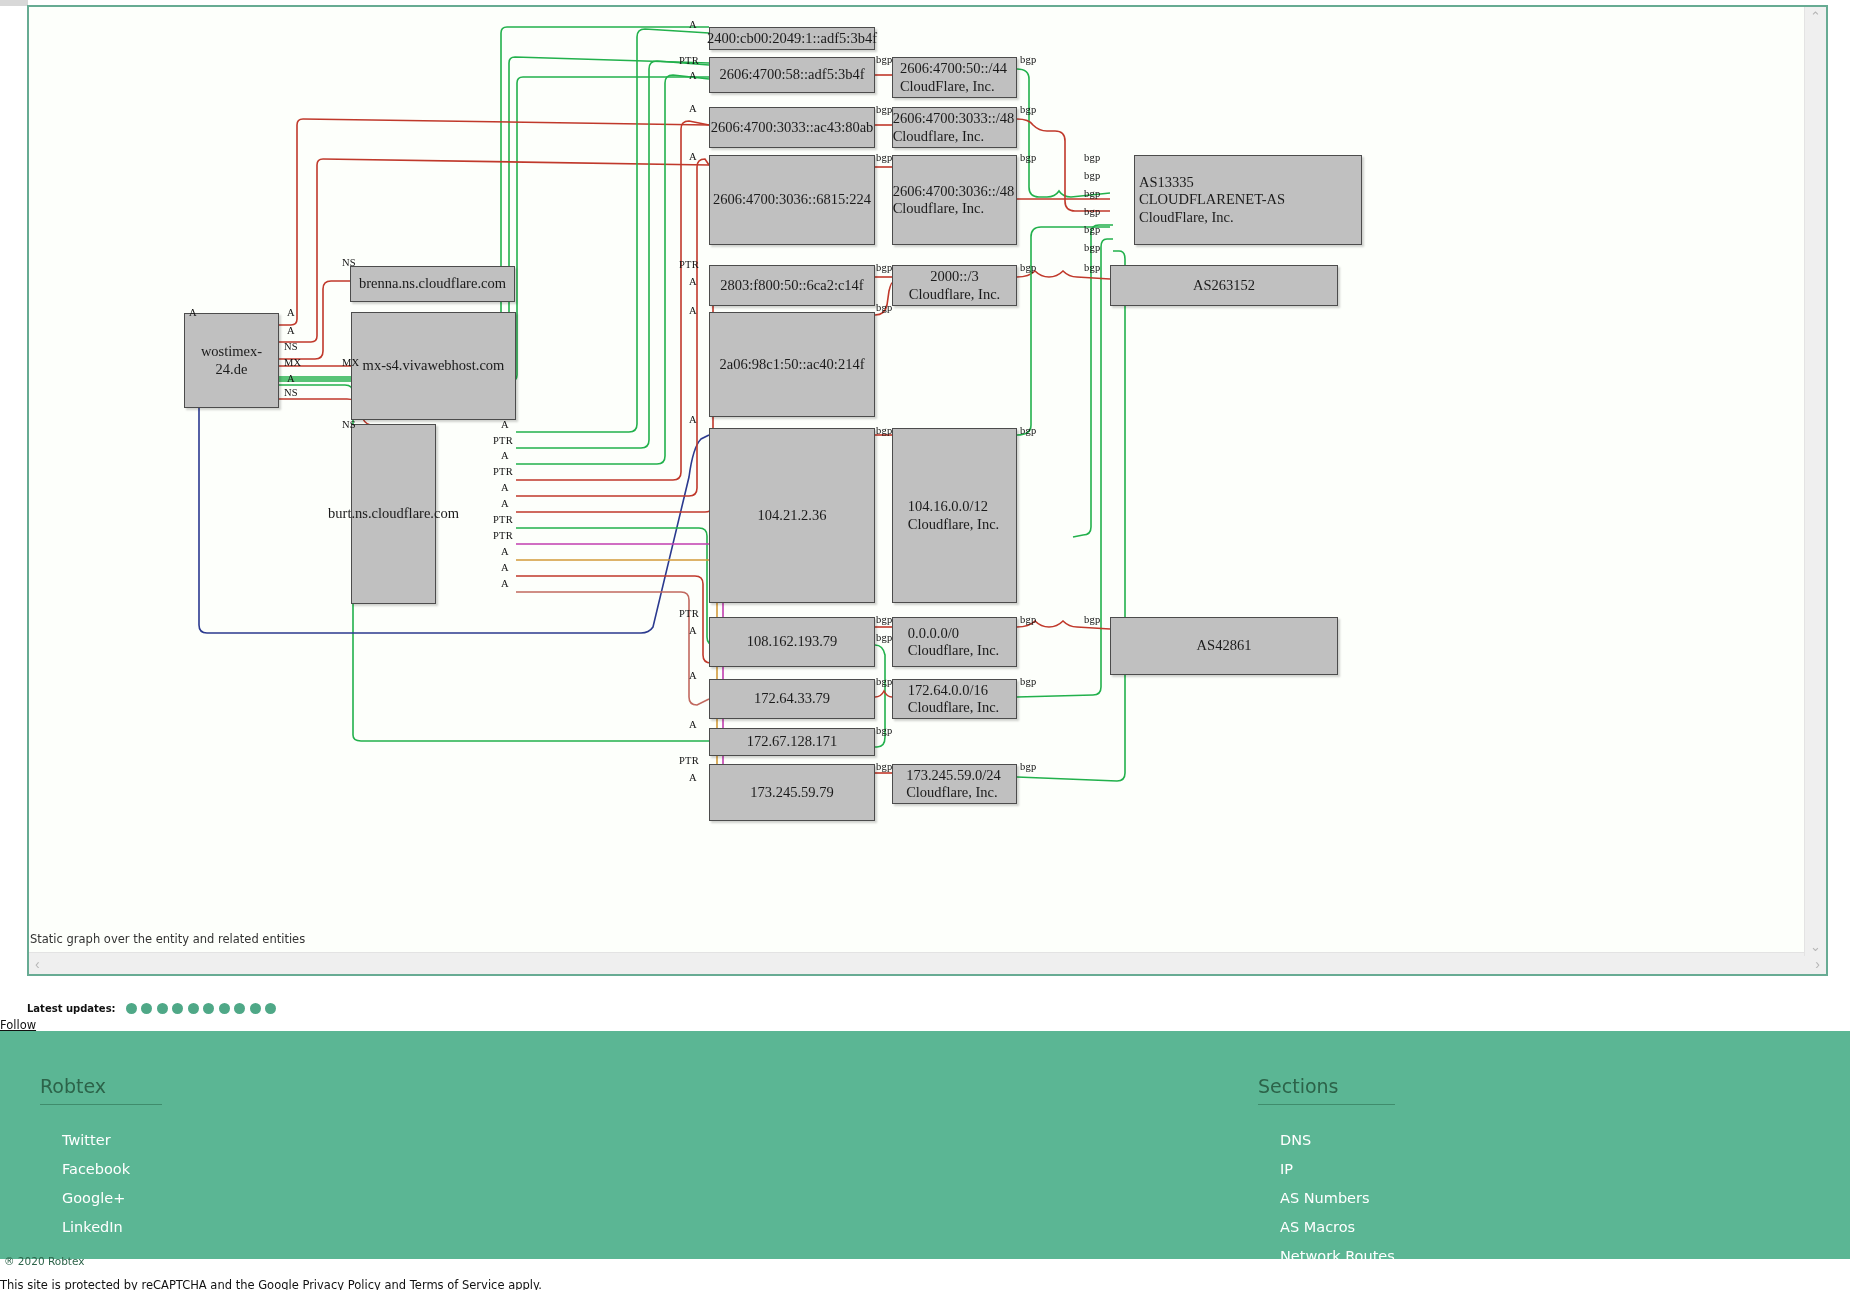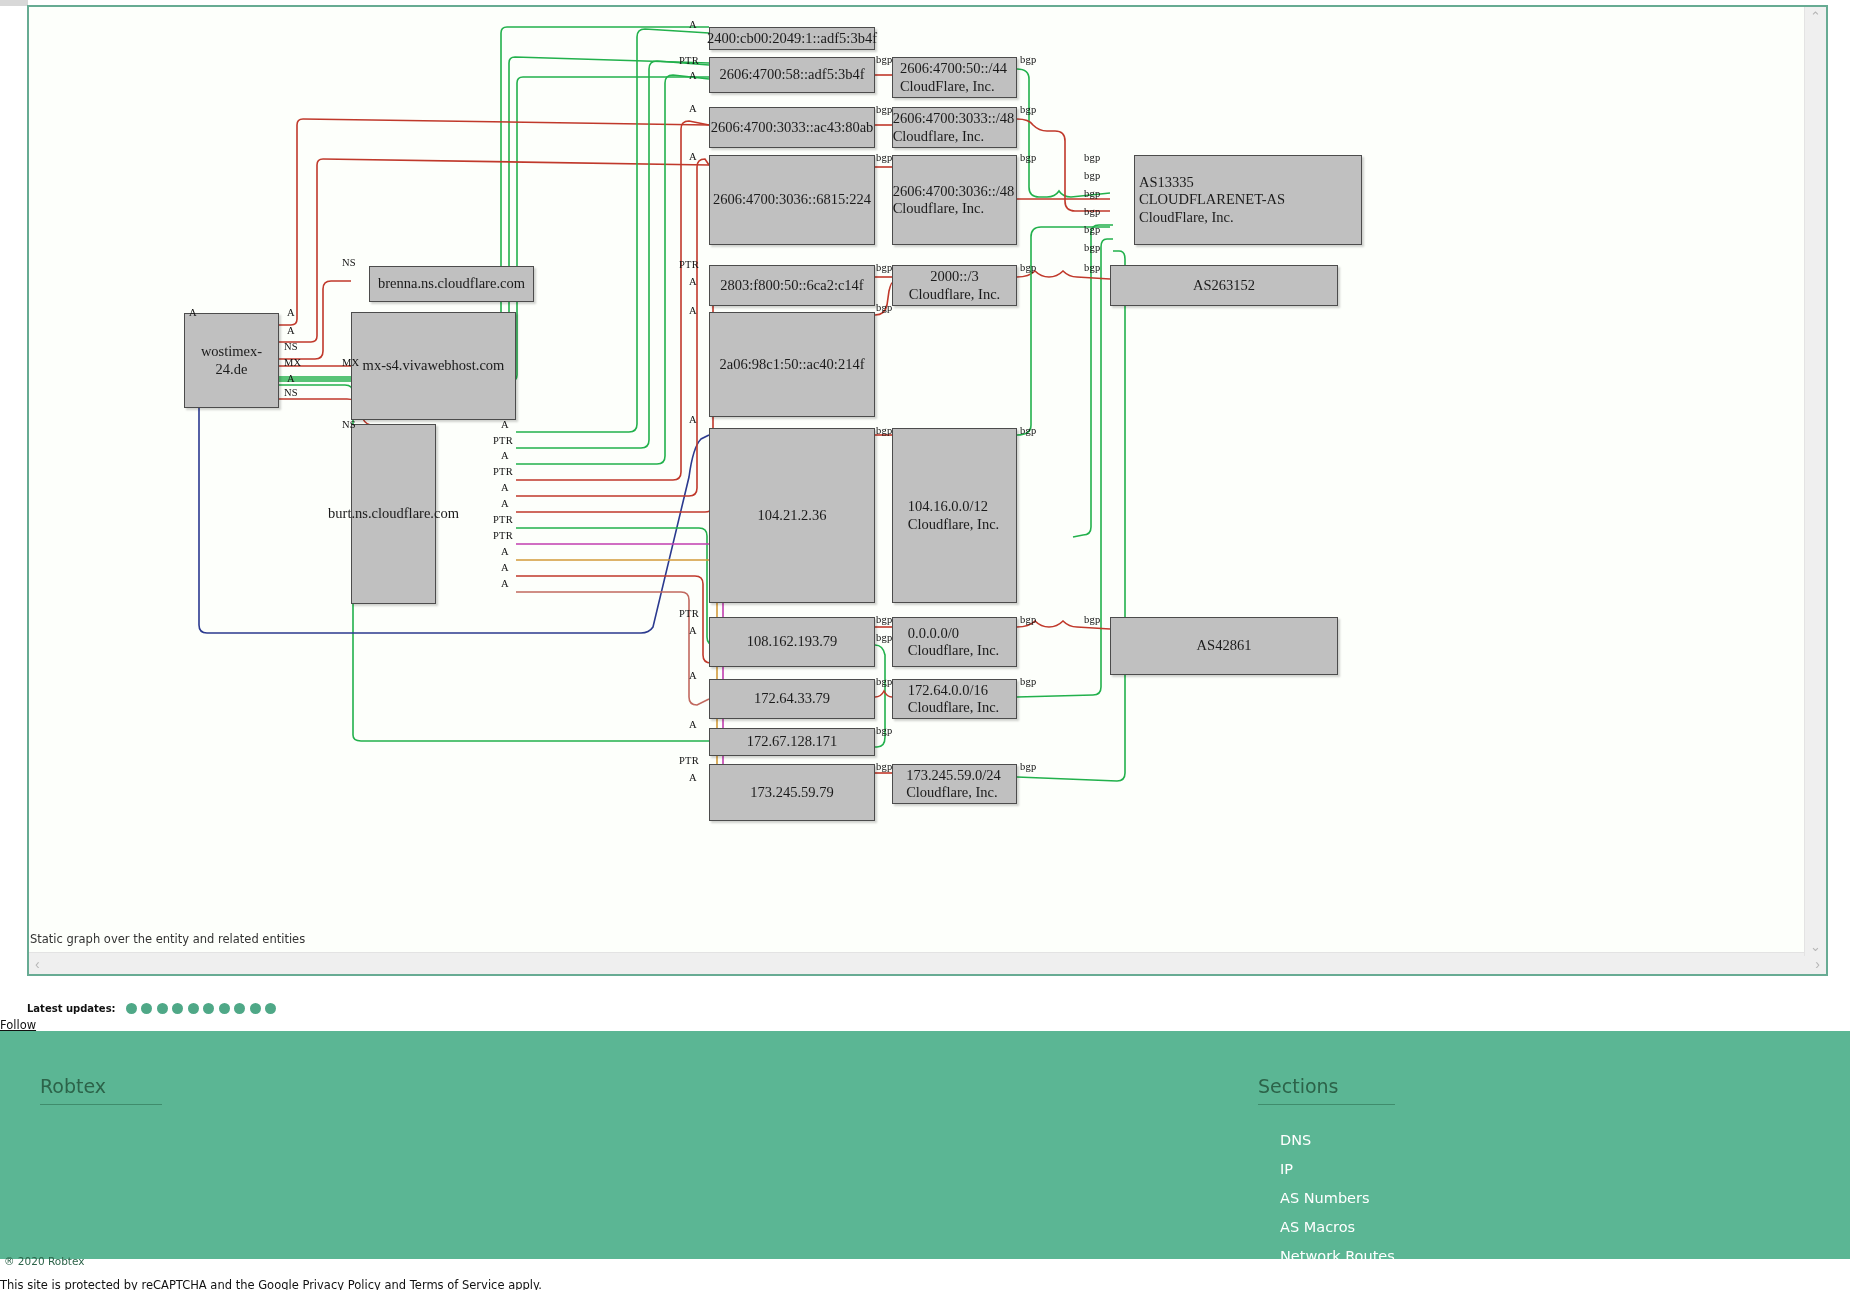--- a/index.html
+++ b/index.html
@@ -260,21 +260,21 @@
         <path d="M988,690 Q1002,690 1002,680 L1002,232 Q1002,222 1012,222 L1081,222" stroke="#22b14c" opacity="0"></path>
 
         <path d="M988,770 Q1004,770 1004,760 L1004,246 Q1004,236 1014,236 L1081,236" stroke="#22b14c" opacity="0"></path>
       </g>
     </svg>
 
     <div id="nodes-layer">
         <div class="node" style="left: 155px; top: 306px; width: 95px; height: 95px;">
           <div><span class="n1">wostimex-24.de</span></div>
         </div>
-        <div class="node" style="left: 340px; top: 259px; width: 165px; height: 36px;">
+        <div class="node" style="left: 321px; top: 259px; width: 165px; height: 36px;">
           <div><span class="n1">brenna.ns.cloudflare.com</span></div>
         </div>
         <div class="node" style="left: 322px; top: 305px; width: 165px; height: 108px;">
           <div><span class="n1">mx-s4.vivawebhost.com</span></div>
         </div>
         <div class="node" style="left: 322px; top: 417px; width: 85px; height: 180px;">
           <div><span class="n1">burt.ns.cloudflare.com</span></div>
         </div>
         <div class="node" style="left: 680px; top: 13px; width: 166px; height: 23px; margin-top: 7px;">
           <div><span class="n1">2400:cb00:2049:1::adf5:3b4f</span></div>
@@ -434,21 +434,26 @@
       <span class="dot" style="background: rgb(79, 168, 135);"></span>
       <span class="dot" style="background: rgb(79, 168, 135);"></span>
       <span class="dot" style="background: rgb(79, 168, 135);"></span>
       <span class="dot" style="background: rgb(79, 168, 135);"></span>
       <span class="dot" style="background: rgb(79, 168, 135);"></span>
     </span>
 </div>
 <a id="follow" href="#">Follow</a>
 
 <div id="footer">
-  <div class="fcol" id="fcol0" style="left:40px;"><h3>Robtex</h3></div>
+  <div class="fcol" id="fcol0" style="left:40px;"><h3>Robtex</h3><ul>
+        <li><a href="#">Twitter</a></li>
+        <li><a href="#">Facebook</a></li>
+        <li><a href="#">Google+</a></li>
+        <li><a href="#">LinkedIn</a></li>
+      </ul></div>
   <div class="fcol" id="fcol2" style="left:1258px;"><h3>Sections</h3><ul>
         <li><a href="#">DNS</a></li>
         <li><a href="#">IP</a></li>
         <li><a href="#">AS Numbers</a></li>
         <li><a href="#">AS Macros</a></li>
         <li><a href="#">Network Routes</a></li>
         <li><a href="#">Premium Reports</a></li>
       </ul></div>
 </div>
 

